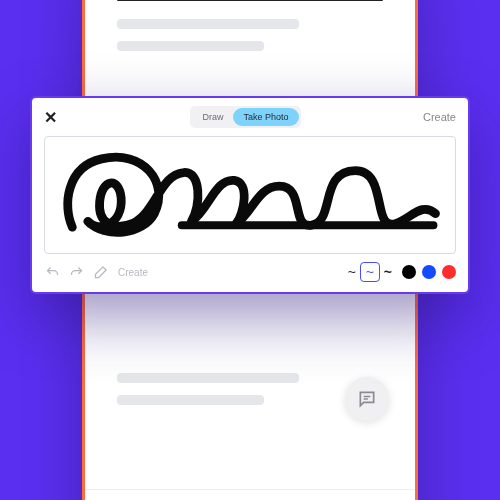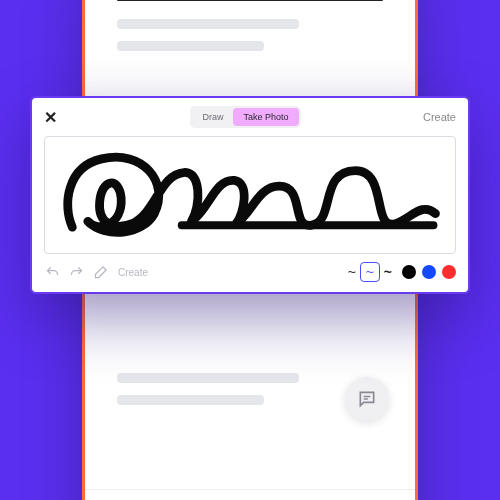--- a/index.html
+++ b/index.html
@@ -68,21 +68,21 @@
   .close-x { font-size: 16px; font-weight: 700; color: #222; width: 24px; cursor:pointer; }
   .seg {
     display: flex; gap: 0;
     background: #f1f1f4; border-radius: 5px; padding: 2px;
   }
   .seg button {
     border: none; background: transparent;
     font-size: 9px; color: #6b6b74; padding: 4px 10px;
     border-radius: 4px; cursor:pointer;
   }
-  .seg button.active { background: #f0abfc; color: #2a2a2e; }
+  .seg button.active { background: #7dd3fc; color: #2a2a2e; border-radius: 9px; }
   .create-top { font-size: 11px; color: #888; }
   .canvas {
     margin: 2px 12px 8px;
     border: 1px solid #d9dbe2;
     border-radius: 4px;
     background: #fff;
     height: 118px;
     position: relative;
     overflow: hidden;
   }

